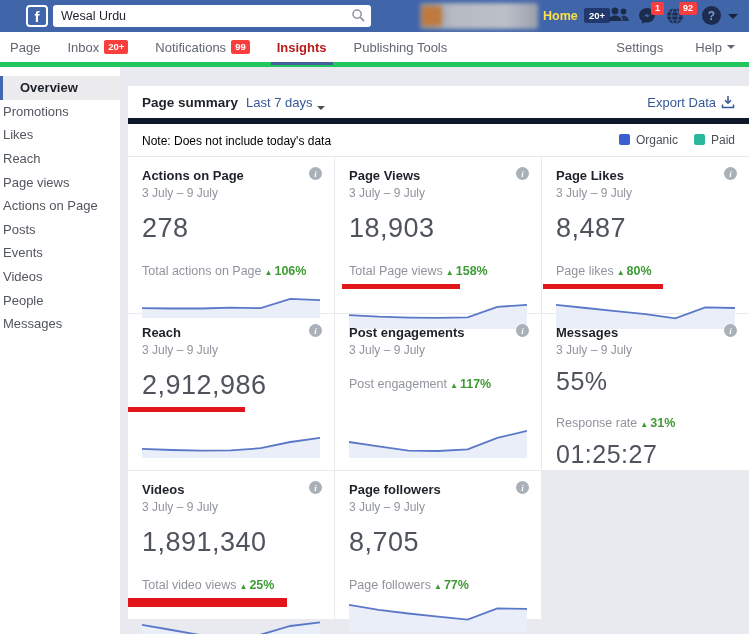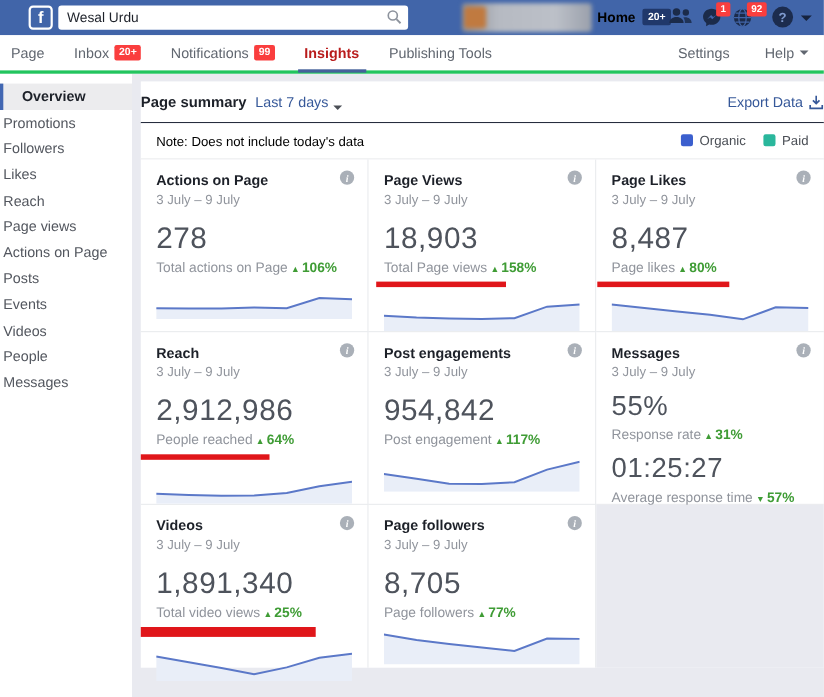--- a/index.html
+++ b/index.html
@@ -28,21 +28,21 @@
   .search-icon { position: absolute; left: 351px; top: 8px; width: 15px; height: 15px; }
   .profile-blur {
     position: absolute; left: 420px; top: 3px; width: 118px; height: 26px;
     border-radius: 3px; filter: blur(2px);
     background: linear-gradient(90deg,#8d9097,#b6bac2 28%,#bcc0c8 72%,#9aa0ab);
   }
   .profile-avatar {
     position: absolute; left: 2px; top: 3px; width: 20px; height: 20px;
     border-radius: 3px; background: #c07a40;
   }
-  .home-label { position: absolute; left: 543px; top: 9px; color: #000000; font-weight: bold; font-size: 12.5px; cursor: pointer; }
+  .home-label { position: absolute; left: 543px; top: 9px; color: #fde047; font-weight: bold; font-size: 12.5px; cursor: pointer; }
   .home-badge {
     position: absolute; left: 584px; top: 8px; background: #20386b; color: #fff;
     font-size: 9.5px; font-weight: bold; padding: 2px 5px; border-radius: 2px;
   }
   .top-icon { position: absolute; top: 7px; cursor: pointer; }
   .icon-people { left: 608px; }
   .icon-messenger { left: 638px; }
   .icon-globe { left: 666px; }
   .icon-question { left: 702px; top: 6px; width: 19px; height: 19px; border-radius: 50%;
     background: #1c2c4e; color: #7f9bd0; font-weight: bold; font-size: 12px;
@@ -52,21 +52,21 @@
     border-top: 5px solid #16233f; }
   .red-badge {
     position: absolute; background: #fa3e3e; color: #fff; font-size: 9px;
     font-weight: bold; padding: 1px 4px; border-radius: 2px; line-height: 11px;
   }
   .badge-msgr { left: 651px; top: 2px; }
   .badge-glob { left: 679px; top: 2px; }
 
   
   .nav {
-    height: 35px; background: #fff; border-bottom: 3px solid #22c55e;
+    height: 35px; background: #fff; border-bottom: 5px solid #22c55e;
     display: flex; align-items: center; padding: 0 14px 0 10px; position: relative;
   }
   .nav-item { color: #616770; font-size: 13px; margin-right: 27px; cursor: pointer; position: relative; display: flex; align-items: center; }
   .nav-item.active { color: #b91c1c; font-weight: bold; }
   .nav-item.active::after {
     content: ""; position: absolute; left: -6px; right: -6px; bottom: -10px;
     height: 3px; background: #45619b;
   }
   .nav-badge {
     background: #fa3e3e; color: #fff; font-size: 9.5px; font-weight: bold;
@@ -87,21 +87,21 @@
   .side-item.active {
     background: #ececee; border-left-color: #4267b2; font-weight: bold; color: #1d2129;
     padding-left: 17px;
   }
   .gutter { width: 8px; flex-shrink: 0; }
   .content { flex: 1; margin-top: 7px; }
 
   
   .summary-header {
     background: #fff; height: 38px; display: flex; align-items: center;
-    padding: 0 0; border-bottom: 1px solid #0f172a;
+    padding: 0 14px; border-bottom: 6px solid #0f172a; margin-top: 12px;
   }
   .summary-title { font-weight: bold; font-size: 13.5px; }
   .range-link { color: #365899; margin-left: 8px; cursor: pointer; display: flex; align-items: flex-end; }
   .caret-dn { display: inline-block; width: 0; height: 0; margin-left: 4px;
     border-left: 4px solid transparent; border-right: 4px solid transparent;
     border-top: 4px solid #4b4f56; }
   .export-link { margin-left: auto; color: #365899; cursor: pointer; display: flex; align-items: center; gap: 5px; }
 
   .summary-sub {
     background: #fff; padding: 7px 14px 8px; border-bottom: 1px solid #e8e9ec;
@@ -119,21 +119,21 @@
   
   .grid { display: grid; grid-template-columns: repeat(3, 1fr); grid-template-rows: 157px 157px 148px; background: #fff; }
   .cell { border-right: 1px solid #e9ebee; border-bottom: 1px solid #e9ebee;
     padding: 11px 14px 12px; position: relative; display: flex; flex-direction: column; }
   .cell:nth-child(3n) { border-right: none; }
   .cell:nth-child(n+7) { border-bottom: none; }
   .cell.empty { background: #e9eaf0; padding: 0; }
   .card-title { font-weight: bold; font-size: 13px; color: #1d2129; }
   .card-period { font-size: 12px; color: #90949c; margin-top: 3px; }
   .card-value { font-size: 27px; color: #4e535c; margin-top: 13px; letter-spacing: .5px; }
-  .metric-line { font-size: 12.5px; color: #90949c; margin-top: 4px; white-space: nowrap; }
+  .metric-line { font-size: 12.5px; color: #90949c; margin-top: 20px; white-space: nowrap; }
   .delta-arrow { font-size: 8px; color: #3f9c35; margin-left: 3px; }
   .delta-val { font-size: 12.5px; color: #3f9c35; font-weight: bold; margin-left: 2px; }
   .info-icon {
     position: absolute; right: 12px; top: 10px; width: 13px; height: 13px;
     border-radius: 50%; background: #aab0b8; color: #fff; font-size: 9px;
     font-style: italic; font-weight: bold; display: flex; align-items: center;
     justify-content: center; cursor: pointer; font-family: "Liberation Serif", serif;
   }
   .red-line { background: #e0161a; margin-top: 6px; flex-shrink: 0; }
   .spark { margin-top: auto; height: 40px; }
@@ -211,23 +211,20 @@
 
 <div class="layout">
   <div class="sidebar" id="sidebar">
       <div class="side-item active">
         <span>Overview</span>
       </div>
       <div class="side-item">
         <span>Promotions</span>
       </div>
       <div class="side-item">
-        <span>Followers</span>
-      </div>
-      <div class="side-item">
         <span>Likes</span>
       </div>
       <div class="side-item">
         <span>Reach</span>
       </div>
       <div class="side-item">
         <span>Page views</span>
       </div>
       <div class="side-item">
         <span>Actions on Page</span>
@@ -316,32 +313,30 @@
           <div class="spark"><svg width="100%" height="40" viewBox="0 0 180 40" preserveAspectRatio="none">
               <polygon points="0.0,15.9 30.0,19.0 60.0,22.1 90.0,25.2 120.0,29.3 150.0,18.4 180.0,19.0 180,40 0,40" fill="#e9eef8"></polygon>
               <polyline points="0.0,15.9 30.0,19.0 60.0,22.1 90.0,25.2 120.0,29.3 150.0,18.4 180.0,19.0" fill="none" stroke="#5b78c8" stroke-width="1.8"></polyline>
             </svg></div>
         </div>
         <div class="cell">
           <div class="card-title">Reach</div>
           <div class="card-period">3 July – 9 July</div>
           <div class="info-icon">i</div>
           <div class="card-value">2,912,986</div>
-          <div class="metric-line"><span>People reached</span><span class="delta-arrow">▲</span><span class="delta-val">64%</span></div>
           <div class="red-line" style="margin-left: -14px; width: 117px; height: 5px;"></div>
           <div class="spark"><svg width="100%" height="40" viewBox="0 0 180 40" preserveAspectRatio="none">
               <polygon points="0.0,30.8 30.0,32.0 60.0,32.7 90.0,32.4 120.0,30.2 150.0,24.0 180.0,19.9 180,40 0,40" fill="#e9eef8"></polygon>
               <polyline points="0.0,30.8 30.0,32.0 60.0,32.7 90.0,32.4 120.0,30.2 150.0,24.0 180.0,19.9" fill="none" stroke="#5b78c8" stroke-width="1.8"></polyline>
             </svg></div>
         </div>
         <div class="cell">
           <div class="card-title">Post engagements</div>
           <div class="card-period">3 July – 9 July</div>
           <div class="info-icon">i</div>
-          <div class="card-value">954,842</div>
           <div class="metric-line"><span>Post engagement</span><span class="delta-arrow">▲</span><span class="delta-val">117%</span></div>
           <div class="spark"><svg width="100%" height="40" viewBox="0 0 180 40" preserveAspectRatio="none">
               <polygon points="0.0,24.0 30.0,28.3 60.0,32.7 90.0,33.0 120.0,31.4 150.0,19.9 180.0,12.8 180,40 0,40" fill="#e9eef8"></polygon>
               <polyline points="0.0,24.0 30.0,28.3 60.0,32.7 90.0,33.0 120.0,31.4 150.0,19.9 180.0,12.8" fill="none" stroke="#5b78c8" stroke-width="1.8"></polyline>
             </svg></div>
         </div>
         <div class="cell">
           <div class="card-title">Messages</div>
           <div class="card-period">3 July – 9 July</div>
           <div class="info-icon">i</div>

